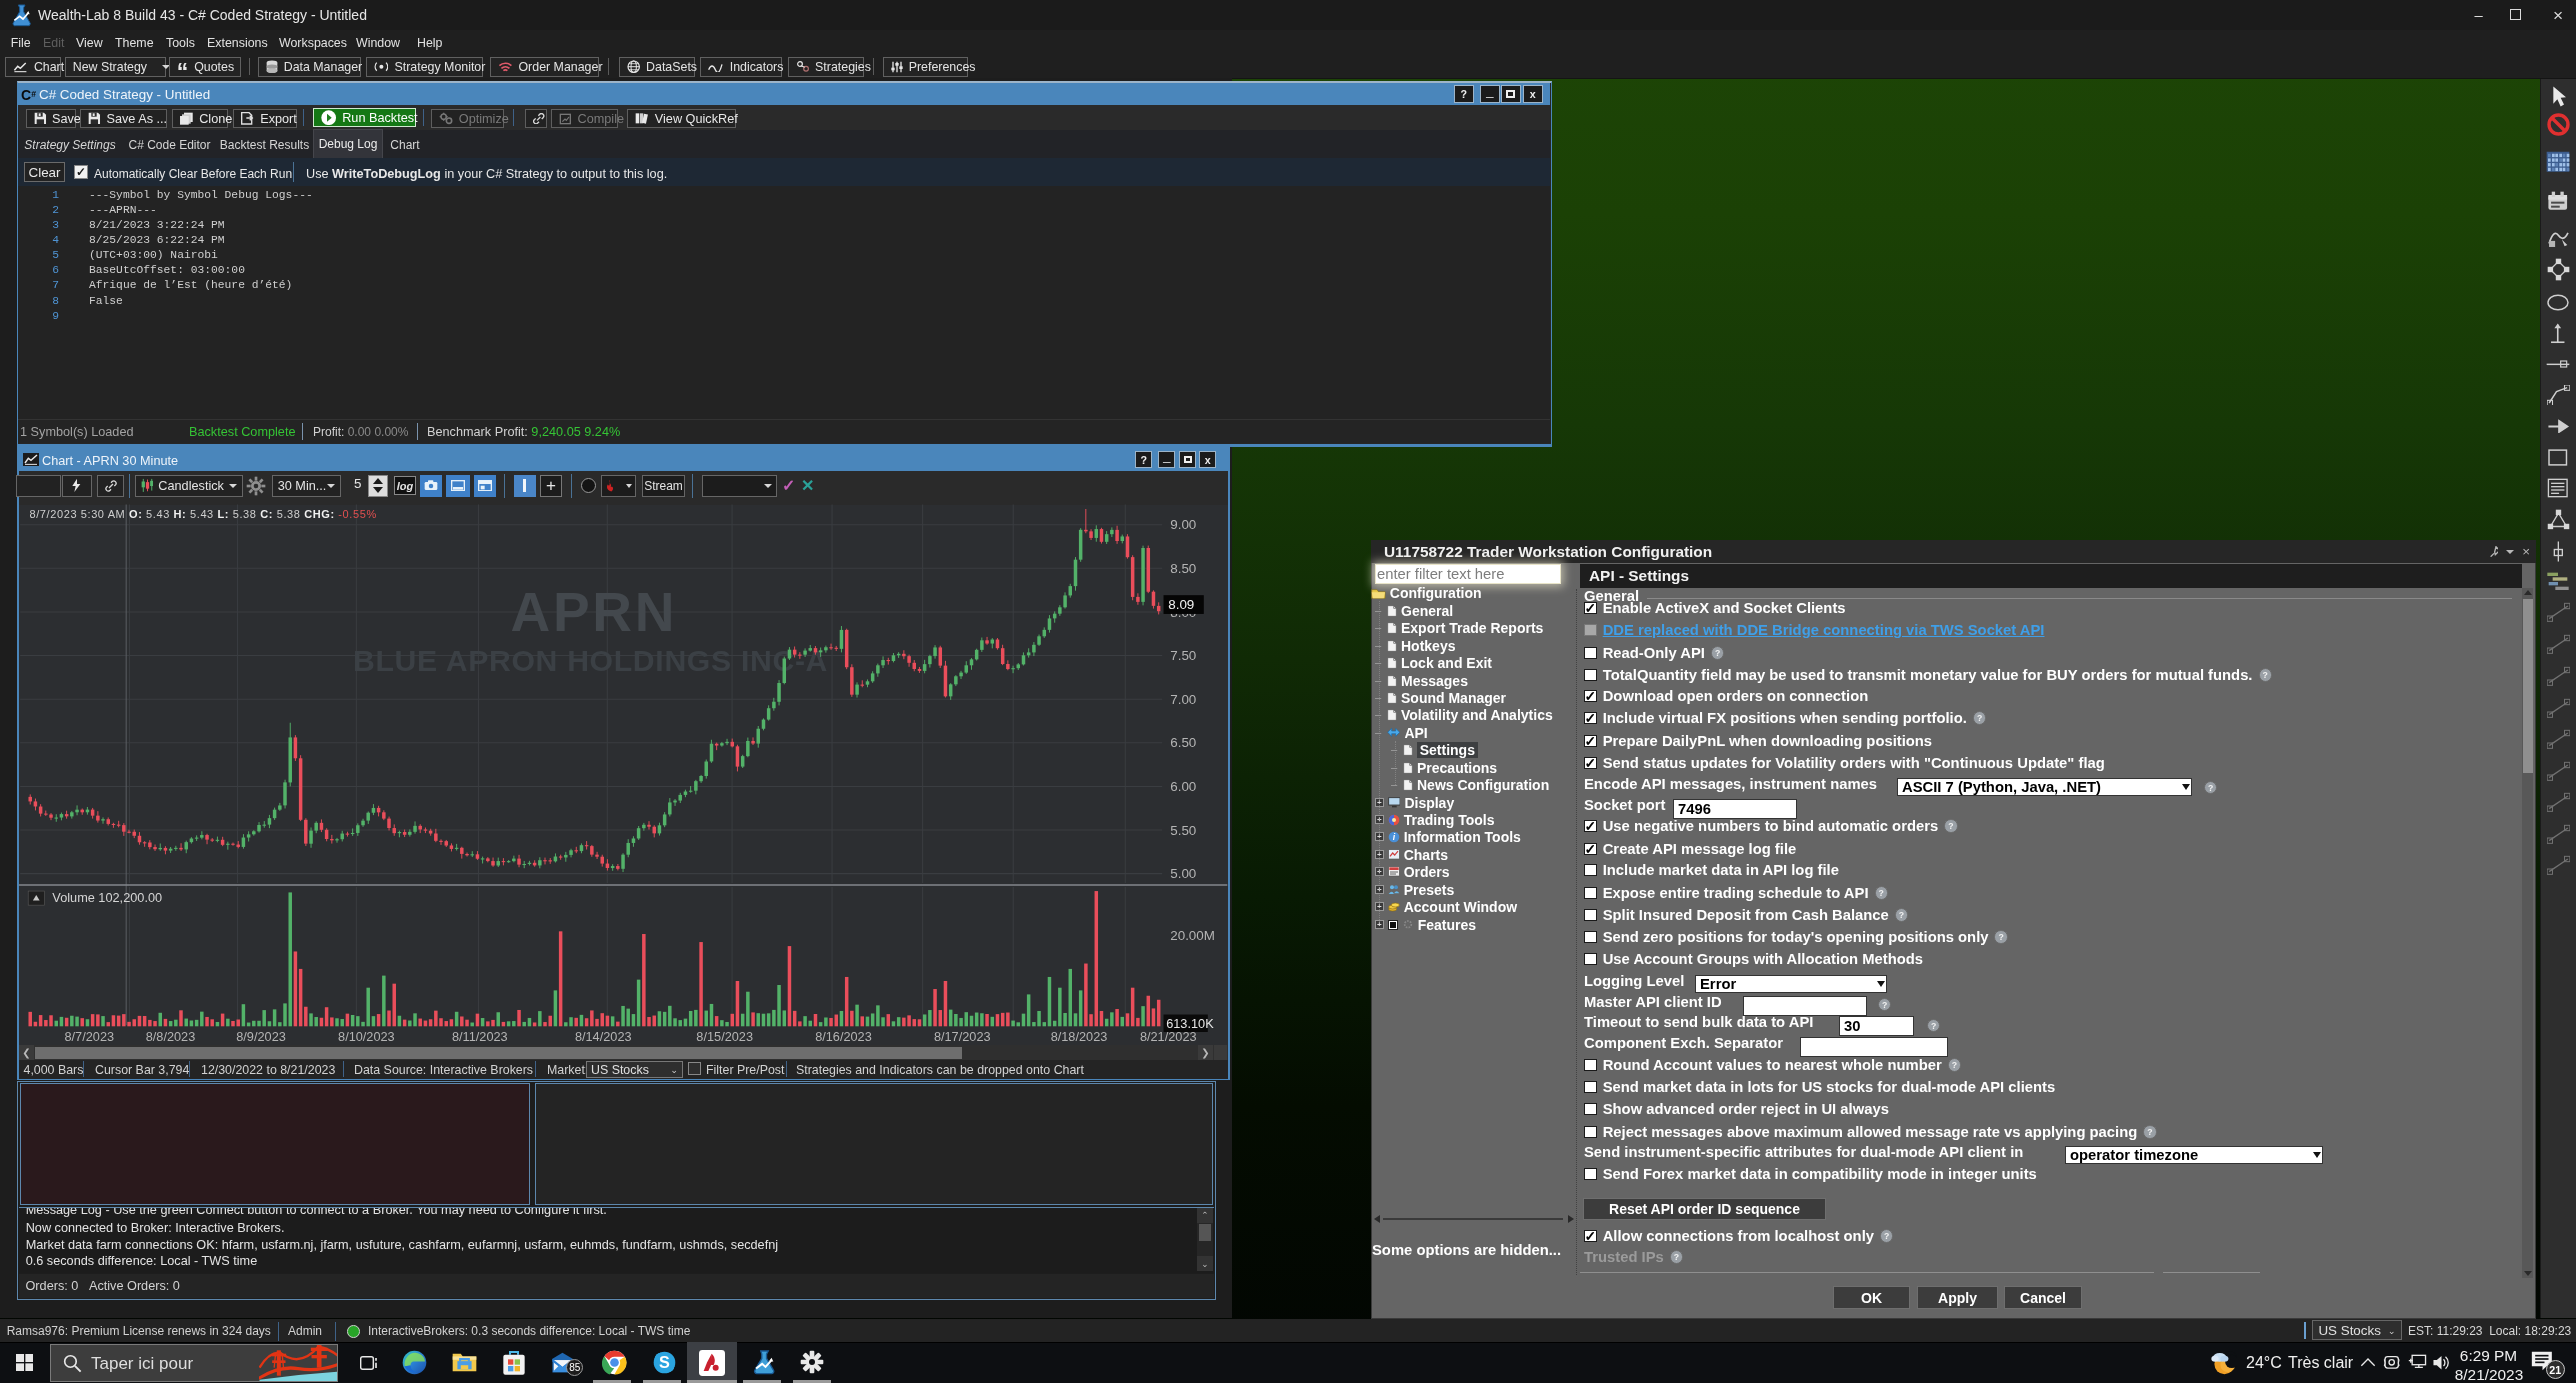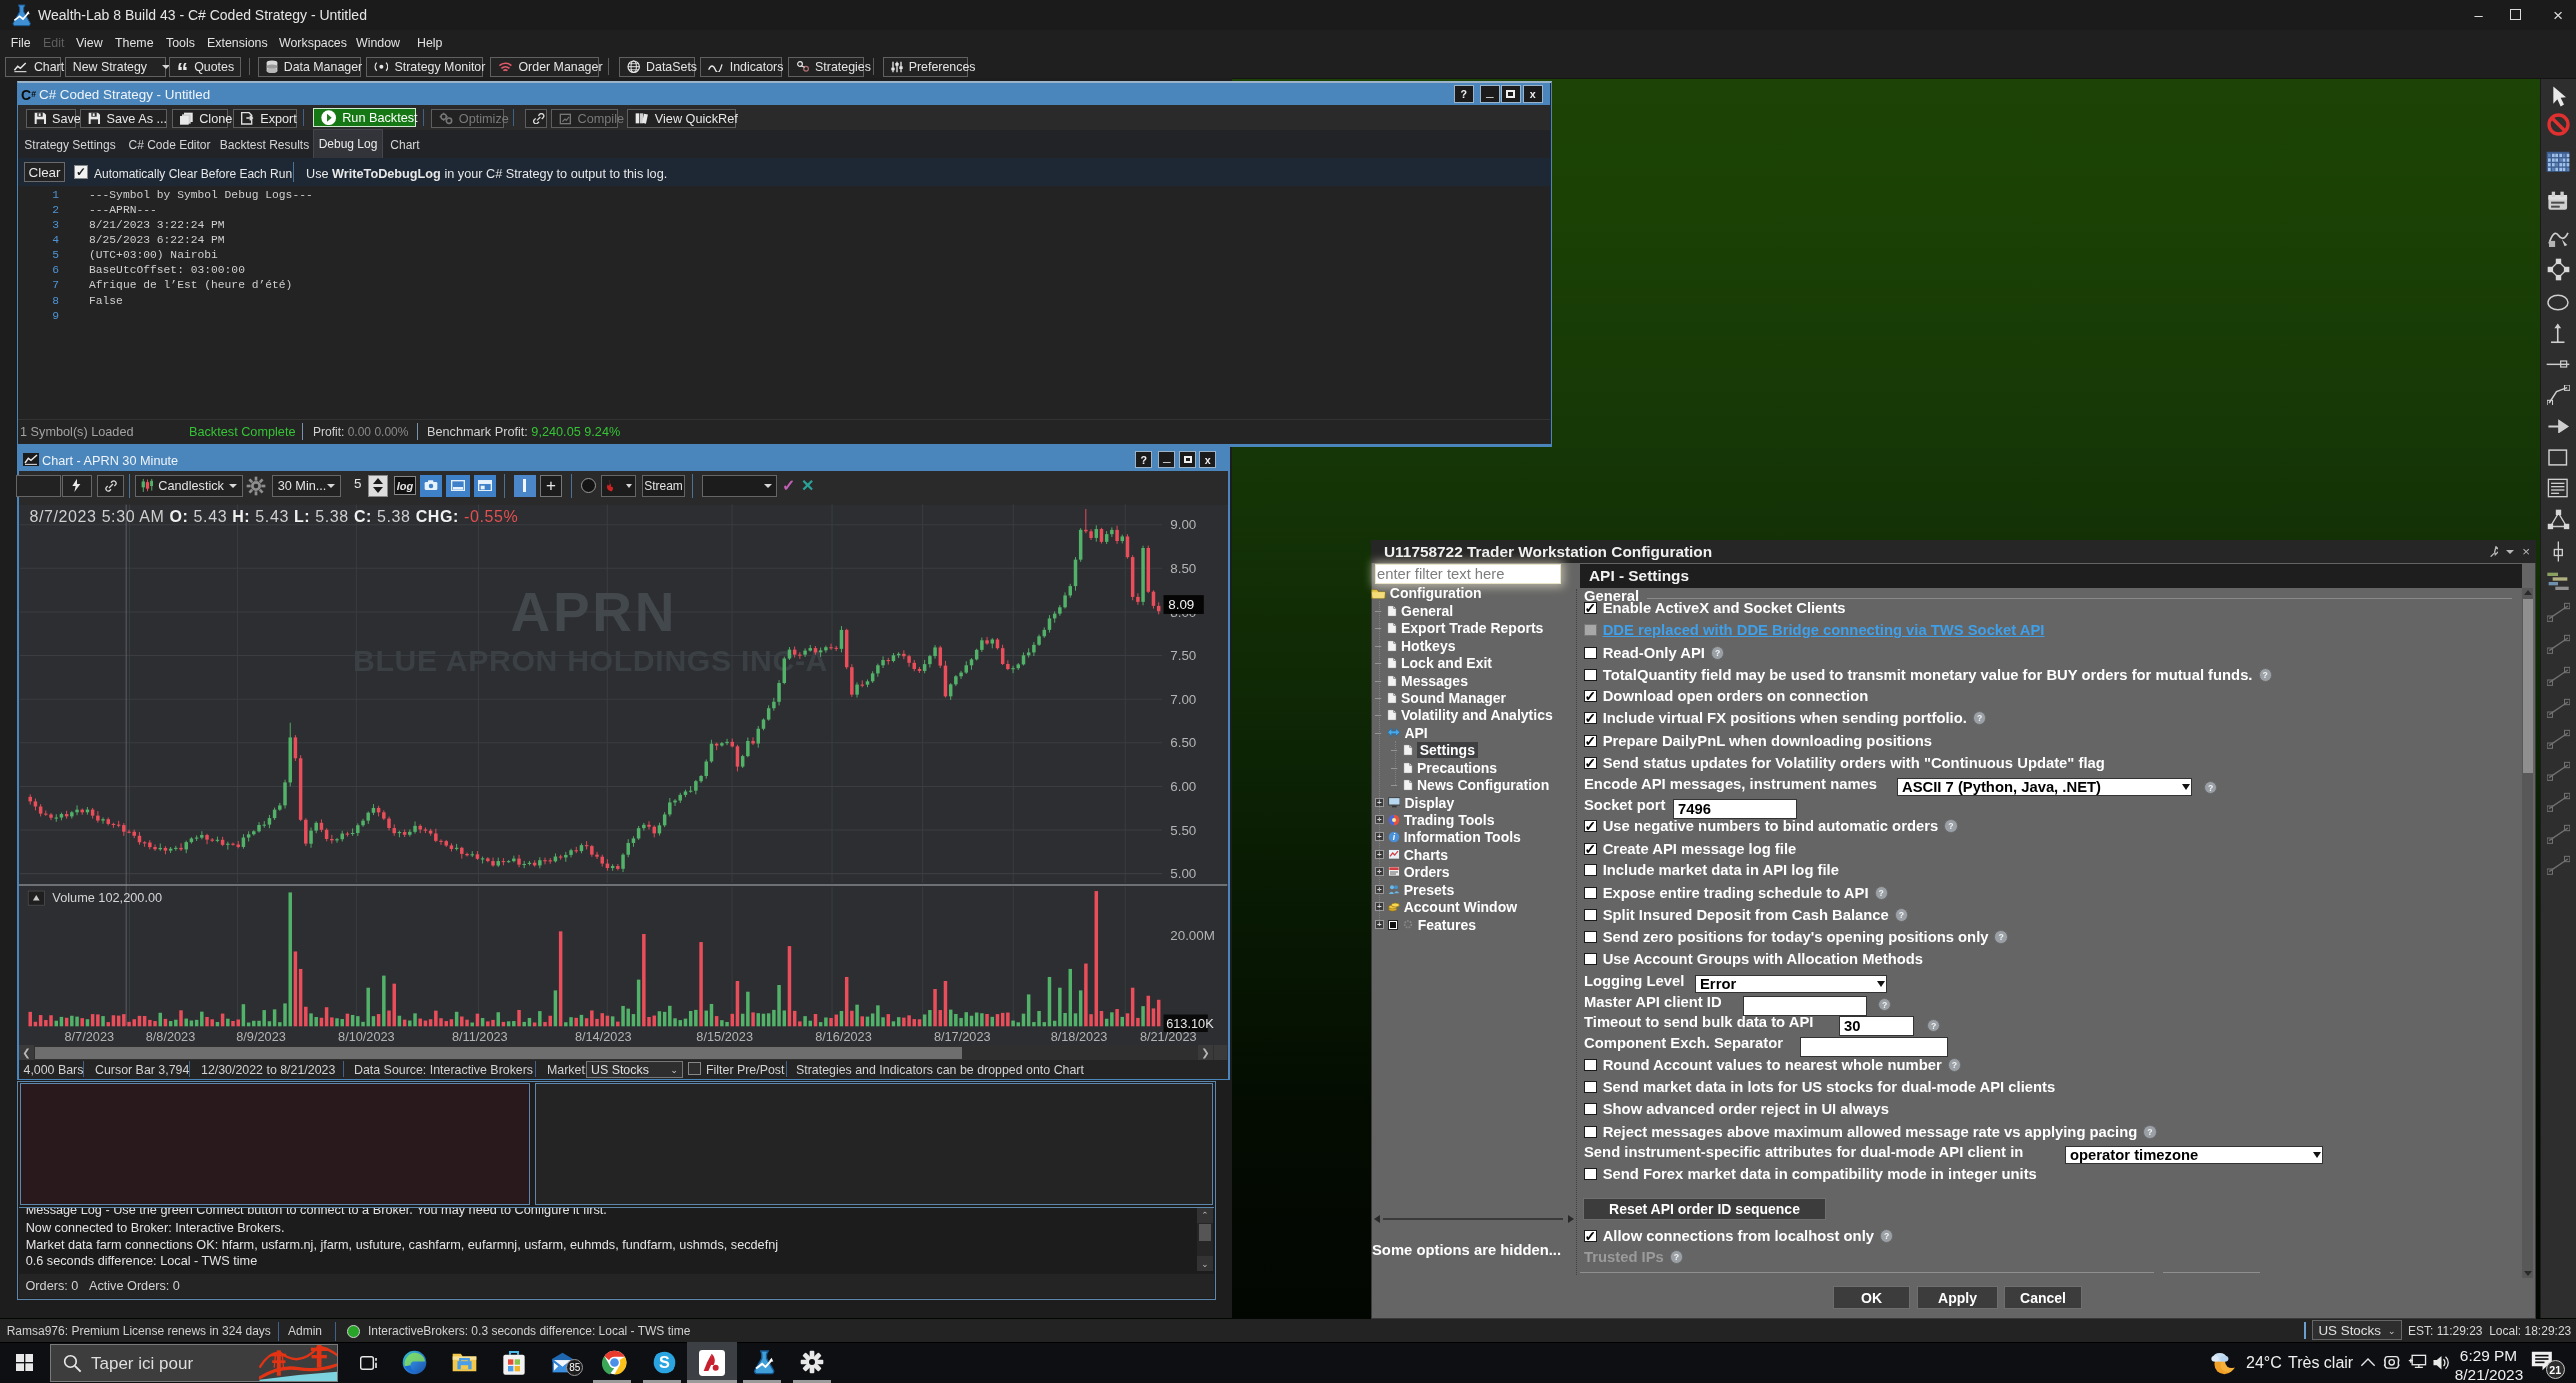--- a/index.html
+++ b/index.html
@@ -353,21 +353,21 @@
         <rect x="12" y="3" width="6" height="14" fill="#e8e8e8" transform="rotate(12 15 10)"></rect>
       </svg>View QuickRef</div>
     <div class="cwbtn" style="left:313px;top:108px;width:103px;background:#157815;border:0.7px solid #cfe8cf;color:#fff;"><svg width="15.4" height="15.4" viewBox="0 0 23 23">
         <circle cx="11.5" cy="11.5" r="11" fill="#fff"></circle>
         <path d="M9 5.5 l7 6 l-7 6 z" fill="#1e7e1e"></path>
       </svg>Run Backtest</div>
     <div class="abs" style="left:303px;top:109px;width:1.3px;height:17.4px;background:#3f6288;"></div>
     <div class="abs" style="left:423px;top:109px;width:1.3px;height:17.4px;background:#3f6288;"></div>
     <div class="abs" style="left:513px;top:109px;width:1.3px;height:17.4px;background:#3f6288;"></div>
     <div class="abs" style="left:18px;top:130px;width:1532px;height:28px;background:#222327;"></div>
-    <div class="abs" style="left:19px;top:131px;width:102px;height:27px;display:flex;align-items:center;justify-content:center;font-size:12px;color:#d6d6d6;white-space:nowrap;">Strategy Settings</div>
+    <div class="abs" style="left:19px;top:131px;width:102px;height:27px;display:flex;align-items:center;justify-content:center;font-size:12px;color:#d6d6d6;white-space:nowrap;font-style:italic;">Strategy Settings</div>
     <div class="abs" style="left:123px;top:131px;width:93px;height:27px;display:flex;align-items:center;justify-content:center;font-size:12px;color:#d6d6d6;white-space:nowrap;">C# Code Editor</div>
     <div class="abs" style="left:219px;top:131px;width:91px;height:27px;display:flex;align-items:center;justify-content:center;font-size:12px;color:#d6d6d6;white-space:nowrap;">Backtest Results</div>
     <div class="abs" style="left:313px;top:129px;width:70px;height:29.5px;background:#33343a;border:0.7px solid #45464c;border-bottom:none;display:flex;align-items:center;justify-content:center;font-size:12px;color:#ececec;white-space:nowrap;">Debug Log</div>
     <div class="abs" style="left:385px;top:131px;width:40px;height:27px;display:flex;align-items:center;justify-content:center;font-size:12px;color:#d6d6d6;white-space:nowrap;">Chart</div>
     <div class="abs" style="left:18px;top:158px;width:1532px;height:28px;background:#1e2834;"></div>
     <div class="abs" style="left:24px;top:162px;width:41px;height:20px;background:#222;border:0.7px solid #6a6a6a;display:flex;align-items:center;justify-content:center;font-size:13.4px;color:#e8e8e8;">Clear</div>
     <div class="abs" style="left:74px;top:165px;width:14px;height:14px;background:#f2f2f2;border:0.7px solid #888;display:flex;align-items:center;justify-content:center;color:#1a1a1a;font-weight:bold;font-size:12px;">✓</div>
     <div class="abs" style="left:94px;top:167px;font-size:12px;color:#e8e8e8;">Automatically Clear Before Each Run</div>
     <div class="abs" style="left:293px;top:162px;width:1.3px;height:20px;background:#4a7296;"></div>
     <div class="abs" style="left:306px;top:167px;font-size:12.7px;color:#e8e8e8;">Use <b>WriteToDebugLog</b> in your C# Strategy to output to this log.</div>
@@ -1224,21 +1224,21 @@
       <text x="389" y="1552" text-anchor="middle" font-size="19" fill="#b4b4b4">8/9/2023</text>
       <text x="546" y="1552" text-anchor="middle" font-size="19" fill="#b4b4b4">8/10/2023</text>
       <text x="715" y="1552" text-anchor="middle" font-size="19" fill="#b4b4b4">8/11/2023</text>
       <text x="899" y="1552" text-anchor="middle" font-size="19" fill="#b4b4b4">8/14/2023</text>
       <text x="1080" y="1552" text-anchor="middle" font-size="19" fill="#b4b4b4">8/15/2023</text>
       <text x="1257" y="1552" text-anchor="middle" font-size="19" fill="#b4b4b4">8/16/2023</text>
       <text x="1434" y="1552" text-anchor="middle" font-size="19" fill="#b4b4b4">8/17/2023</text>
       <text x="1608" y="1552" text-anchor="middle" font-size="19" fill="#b4b4b4">8/18/2023</text>
       <text x="1741" y="1552" text-anchor="middle" font-size="19" fill="#b4b4b4">8/21/2023</text>
     </svg>
-    <div class="abs" style="left:29.5px;top:508px;font-size:16px;color:#cfcfcf;letter-spacing:0.6px;">8/7/2023 5:30 AM <b style="color:#f0f0f0;">O:</b> 5.43 <b style="color:#f0f0f0;">H:</b> 5.43 <b style="color:#f0f0f0;">L:</b> 5.38 <b style="color:#f0f0f0;">C:</b> 5.38 <b style="color:#f0f0f0;">CHG:</b> <span style="color:#e25050;">-0.55%</span></div>
+    <div class="abs" style="left:29.5px;top:508px;font-size:11px;color:#cfcfcf;letter-spacing:0.6px;">8/7/2023 5:30 AM <b style="color:#f0f0f0;">O:</b> 5.43 <b style="color:#f0f0f0;">H:</b> 5.43 <b style="color:#f0f0f0;">L:</b> 5.38 <b style="color:#f0f0f0;">C:</b> 5.38 <b style="color:#f0f0f0;">CHG:</b> <span style="color:#e25050;">-0.55%</span></div>
     <div class="abs" style="left:19px;top:1045px;width:1209px;height:14.8px;background:#2f2f2f;"></div>
     <div class="abs" style="left:19px;top:1045px;width:14.8px;height:14.8px;background:#3a3a3a;color:#b8b8b8;display:flex;align-items:center;justify-content:center;font-size:10px;">❮</div>
     <div class="abs" style="left:35px;top:1047px;width:927px;height:12px;background:#6e6e6e;"></div>
     <div class="abs" style="left:1198px;top:1045px;width:14.8px;height:14.8px;background:#3a3a3a;color:#b8b8b8;display:flex;align-items:center;justify-content:center;font-size:10px;">❯</div>
     <div class="abs" style="left:1214px;top:1045px;width:13.4px;height:14.8px;background:#3a3a3a;"></div>
     <div class="abs" style="left:19px;top:1060px;width:1209px;height:19px;background:#242424;"></div>
     <div class="abs" style="left:23.5px;top:1063px;font-size:12.4px;color:#d2d2d2;">4,000 Bars</div>
     <div class="abs" style="left:83px;top:1061px;width:1.3px;height:16px;background:#3f6288;"></div>
     <div class="abs" style="left:95px;top:1063px;font-size:12.4px;color:#d2d2d2;">Cursor Bar 3,794</div>
     <div class="abs" style="left:189px;top:1061px;width:1.3px;height:16px;background:#3f6288;"></div>

